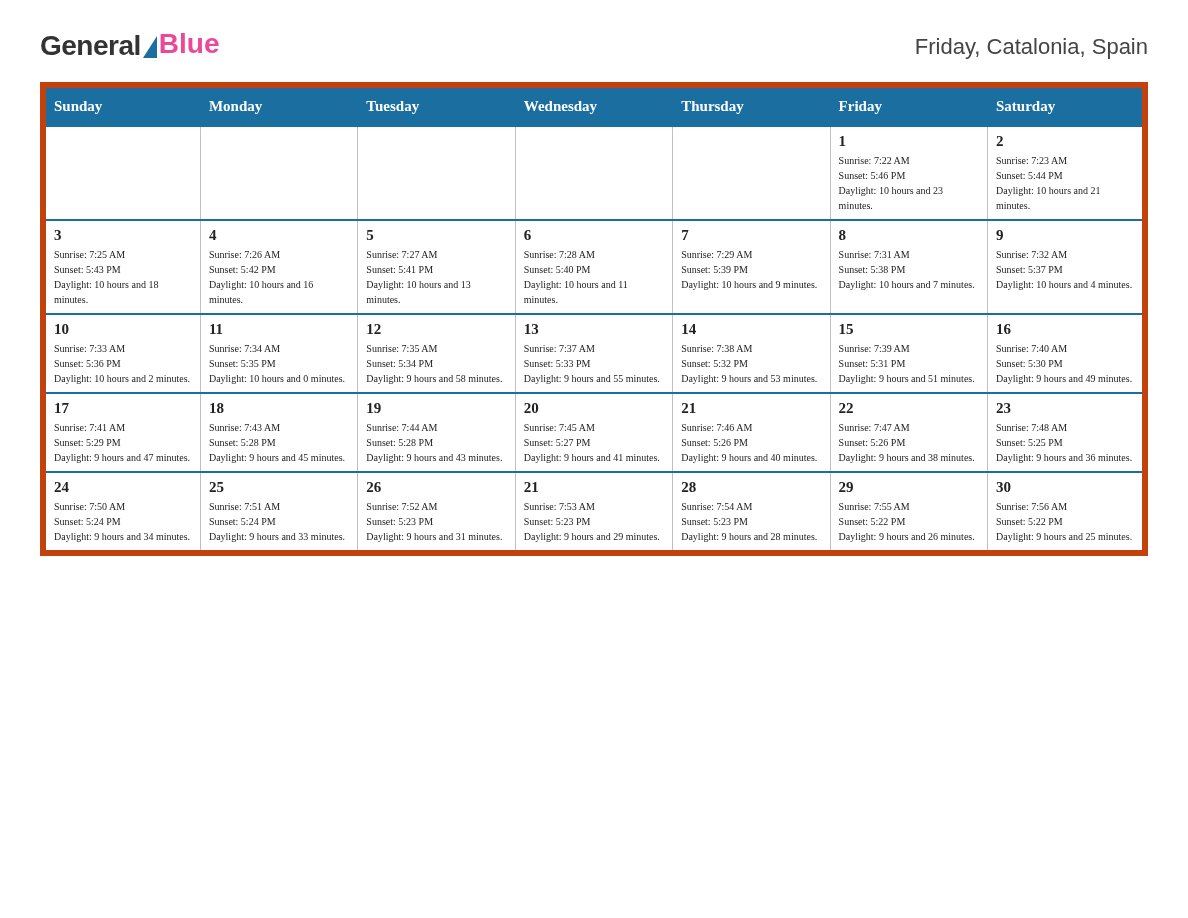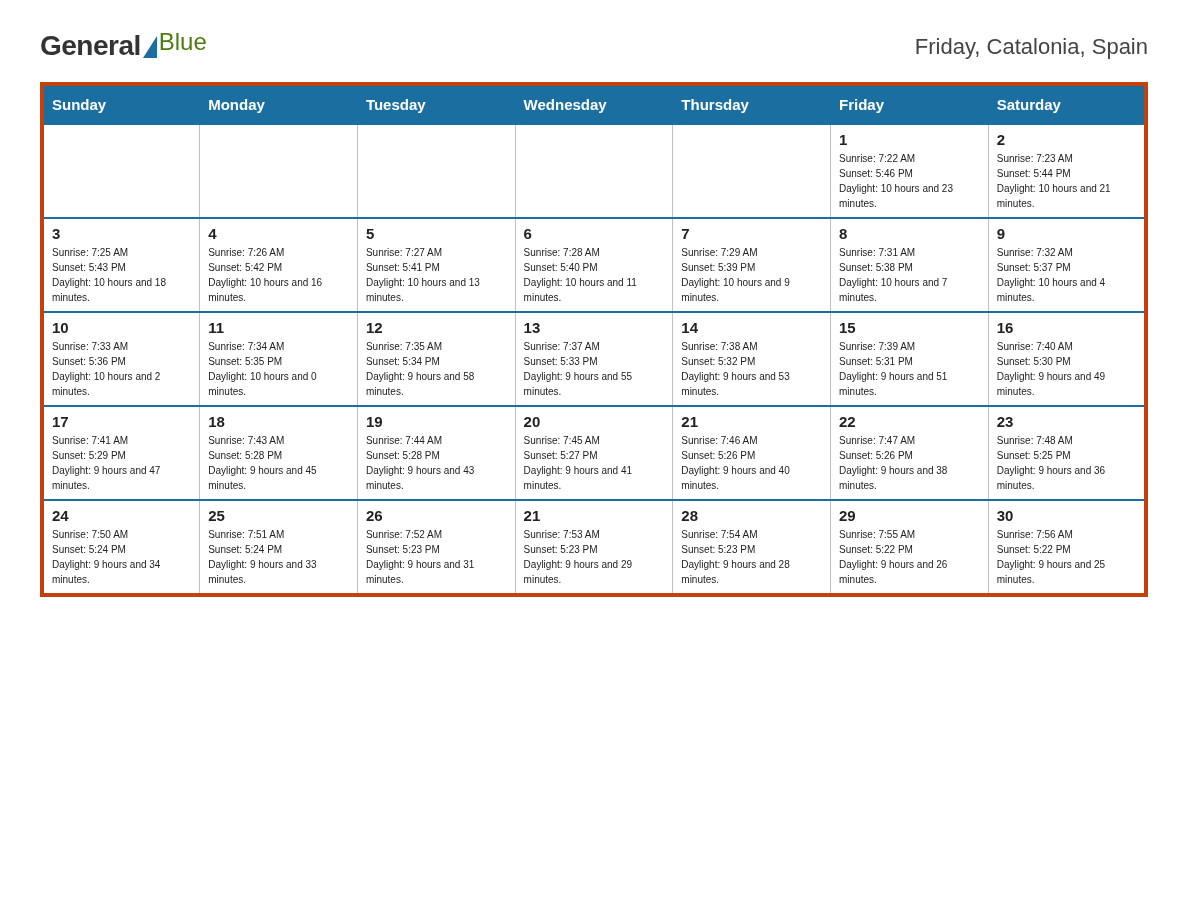--- a/index.html
+++ b/index.html
@@ -33,44 +33,45 @@
     }
     .logo-triangle {
       width: 0;
       height: 0;
       border-left: 14px solid transparent;
       border-bottom: 22px solid #1a6fa0;
       margin-left: 2px;
       margin-bottom: -2px;
     }
     .logo-blue {
-      font-size: 24px;
-      font-weight: normal;
-      color: #4d7c0f;
+      font-size: 28px;
+      font-weight: bold;
+      color: #ec4899;
       margin-top: -2px;
       padding-left: 2px;
     }
     .title-block {
       text-align: right;
     }
     .main-title {
       font-size: 52px;
       font-weight: normal;
       color: #222;
       line-height: 1.1;
     }
     .subtitle {
       font-size: 22px;
       color: #444;
       margin-top: 4px;
     }
     .calendar {
       width: 100%;
       border-collapse: collapse;
-      border: 4px solid #c2410c;
+      border: 6px solid #c2410c;
+      font-family: Liberation Serif, serif;
     }
     .calendar thead tr th {
       background-color: #1a6fa0;
       color: #fff;
       padding: 10px 8px;
       font-size: 15px;
       font-weight: bold;
       text-align: left;
       border: 1px solid #1a6fa0;
     }

